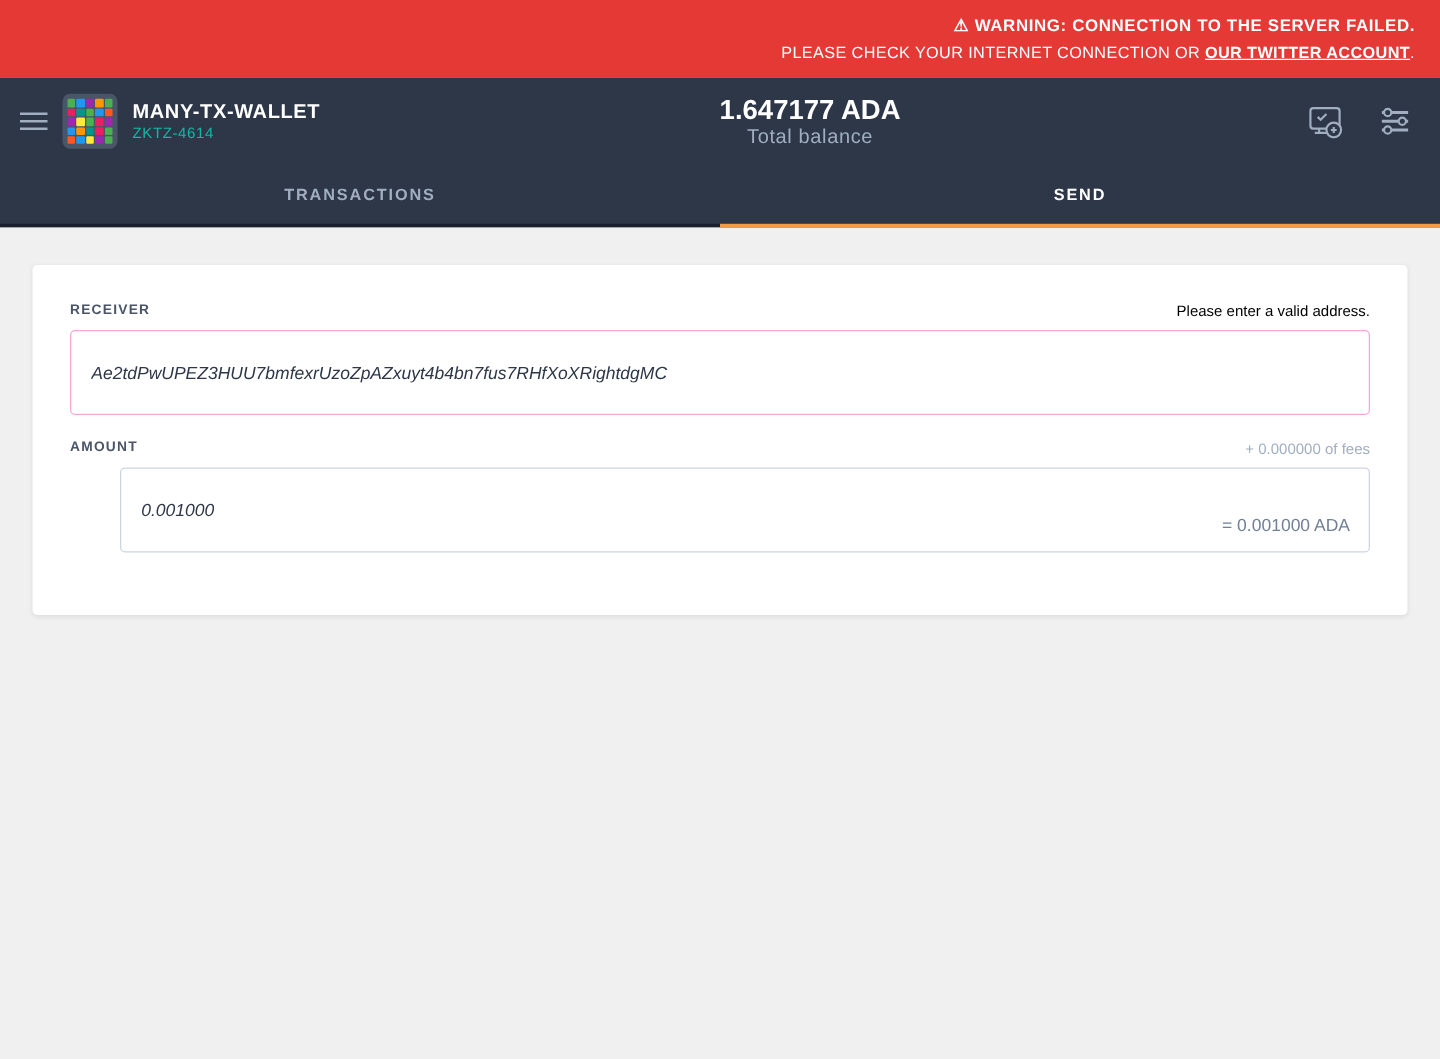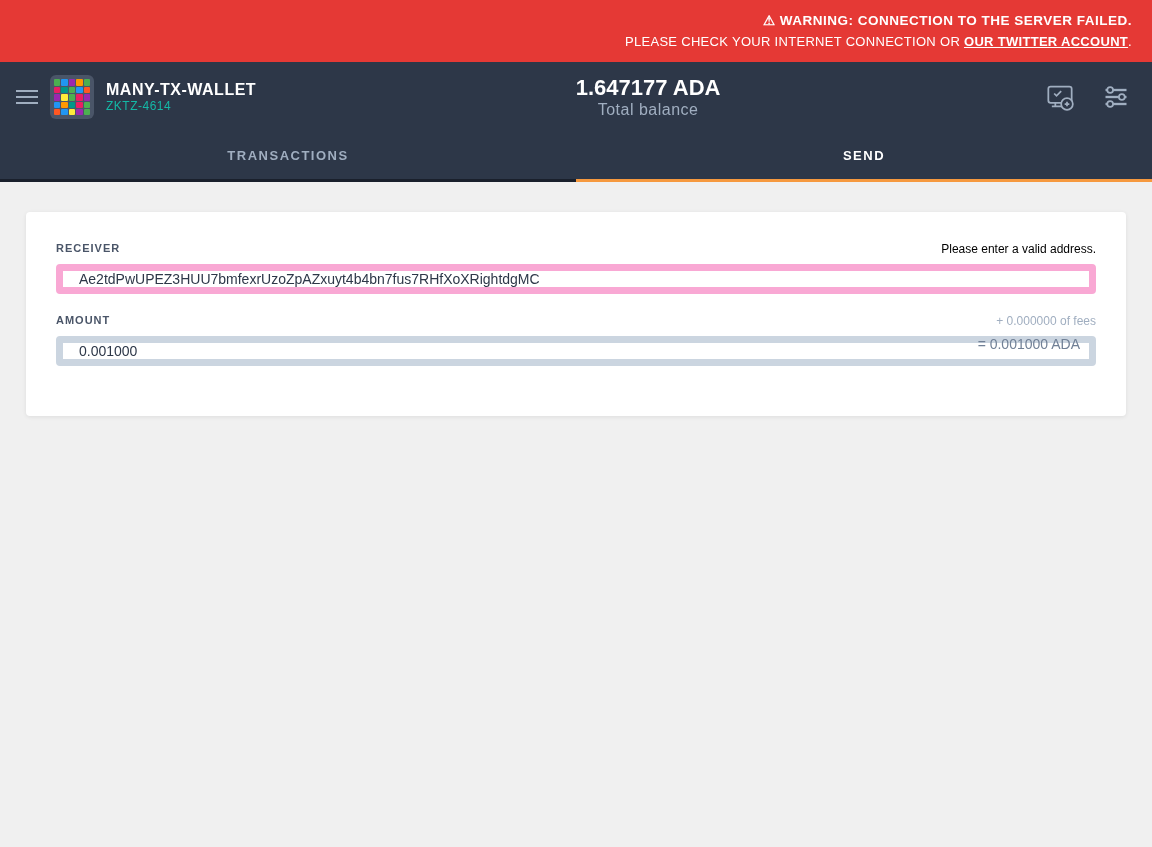--- a/index.html
+++ b/index.html
@@ -193,34 +193,36 @@
       font-size: 12px;
       color: #000000;
     }
     .field-hint {
       font-size: 12px;
       color: #a0aec0;
     }
 
     .text-input {
       width: 100%;
-      padding: 0 16px;
-      border: 7px solid #f9a8d4;
+      padding: 25px 16px;
+      border: 1px solid #f9a8d4;
       border-radius: 4px;
       font-size: 14px;
       color: #2d3748;
       outline: none;
       font-family: inherit;
+      font-style: italic;
     }
     .text-input.amount-input {
       border-color: #cbd5e0;
     }
 
     .amount-wrapper {
       position: relative;
+      margin-left: 40px;
     }
     .amount-conversion {
       position: absolute;
       right: 16px;
       bottom: 14px;
       color: #718096;
       font-size: 14px;
     }
 
     

